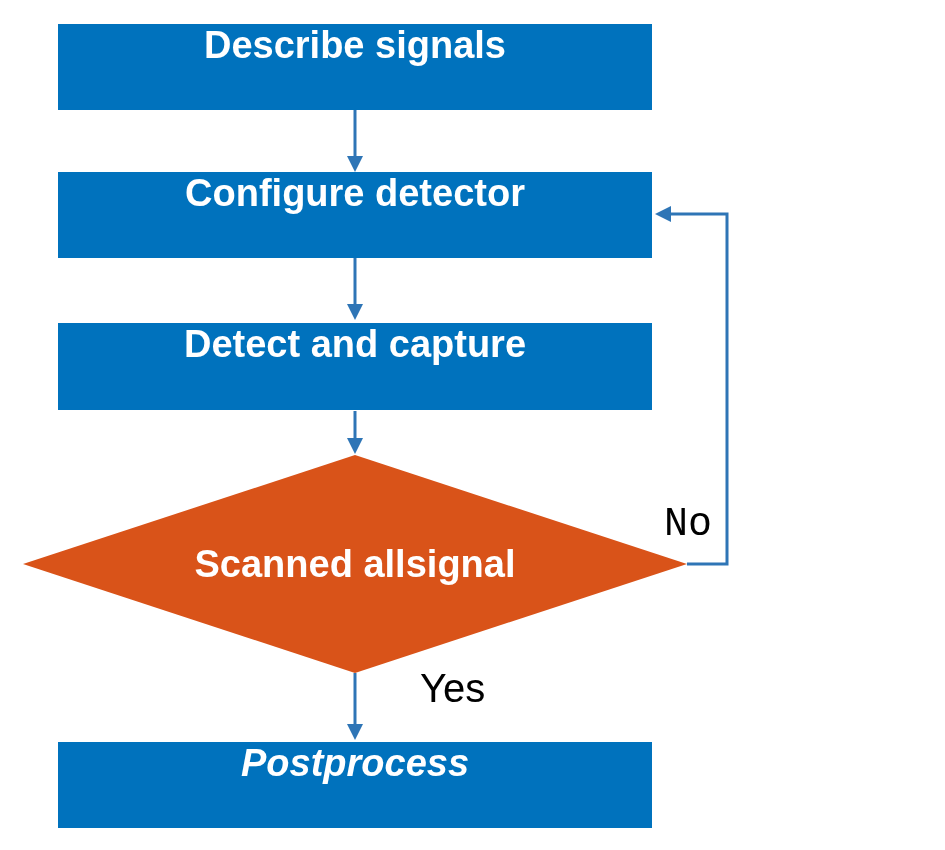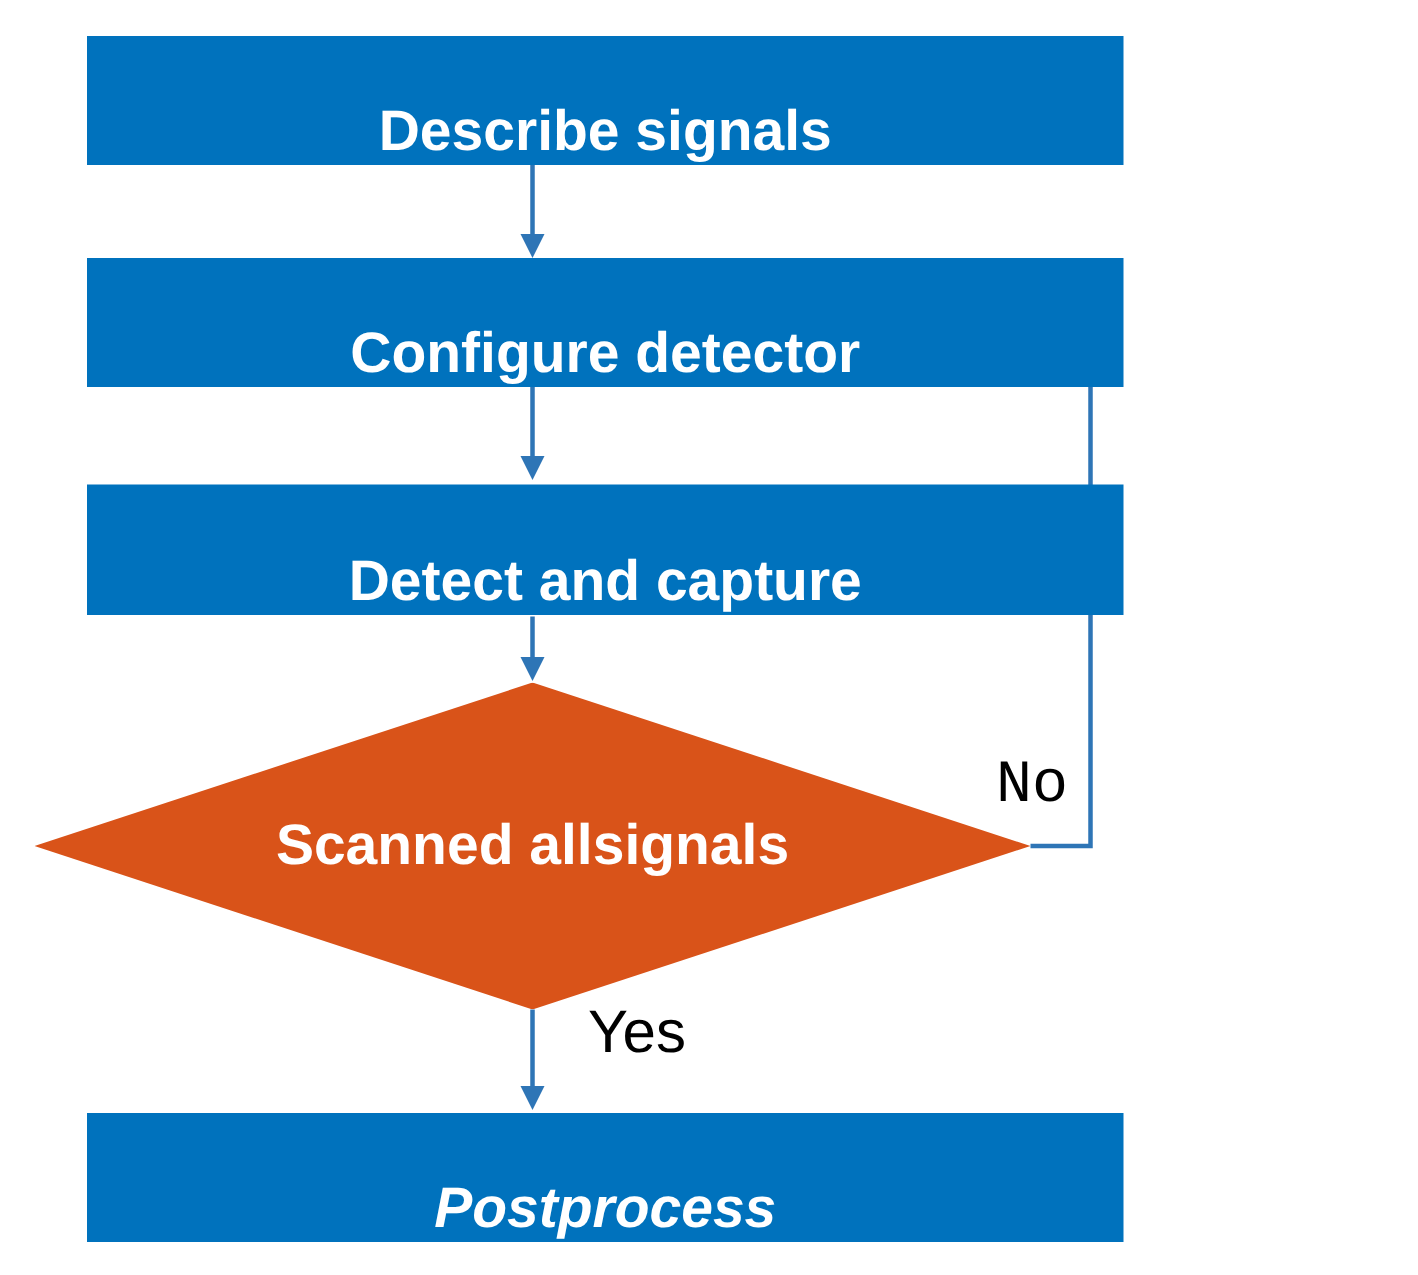--- a/index.html
+++ b/index.html
@@ -11,25 +11,25 @@
     position: relative;
     width: 945px;
     height: 850px;
     background: var(--background, #ffffff);
     font-family: "Liberation Sans", sans-serif;
     overflow: hidden;
   }
   .node {
     position: absolute;
     left: 58px;
-    width: 691px;
+    width: 594px;
     height: 86px;
     background: var(--node-fill, #0072BD);
     display: flex;
-    align-items: flex-end;
+    align-items: flex-start;
     justify-content: center;
   }
   .node-label {
     color: var(--node-text, #ffffff);
     font-size: 38px;
     font-weight: bold;
     letter-spacing: 0px;
     white-space: nowrap;
   }
   #node-describe  { top: 24px; }
@@ -76,21 +76,21 @@
   }
 
   .edge-label {
     position: absolute;
     color: var(--edge-label-text, #000000);
     font-size: 40px;
     font-weight: normal;
     white-space: nowrap;
   }
   #edge-label-no  { left: 664px; top: 502px; font-family: Liberation Mono, monospace; }
-  #edge-label-yes { left: 392px; top: 666px; }
+  #edge-label-yes { left: 420px; top: 666px; }
 </style>
 </head>
 <body>
 
 <div class="canvas">
 
   <svg class="edges-layer" width="945" height="850" viewBox="0 0 945 850">
     <g>
       <line class="edge-line" x1="355" y1="110" x2="355" y2="158"></line>
       <polygon class="edge-arrowhead" points="355,172 347,156 363,156"></polygon>
@@ -120,21 +120,21 @@
   <div class="node" id="node-configure">
     <span class="node-label">Configure detector</span>
   </div>
 
   <div class="node" id="node-detect">
     <span class="node-label">Detect and capture</span>
   </div>
 
   <div class="decision">
     <span class="decision-line">Scanned all</span>
-    <span class="decision-line">signals</span>
+    <span class="decision-line">signal</span>
   </div>
 
   <span class="edge-label" id="edge-label-no">No</span>
   <span class="edge-label" id="edge-label-yes">Yes</span>
 
   <div class="node" id="node-postprocess">
     <span class="node-label">Postprocess</span>
   </div>
 
 </div>

